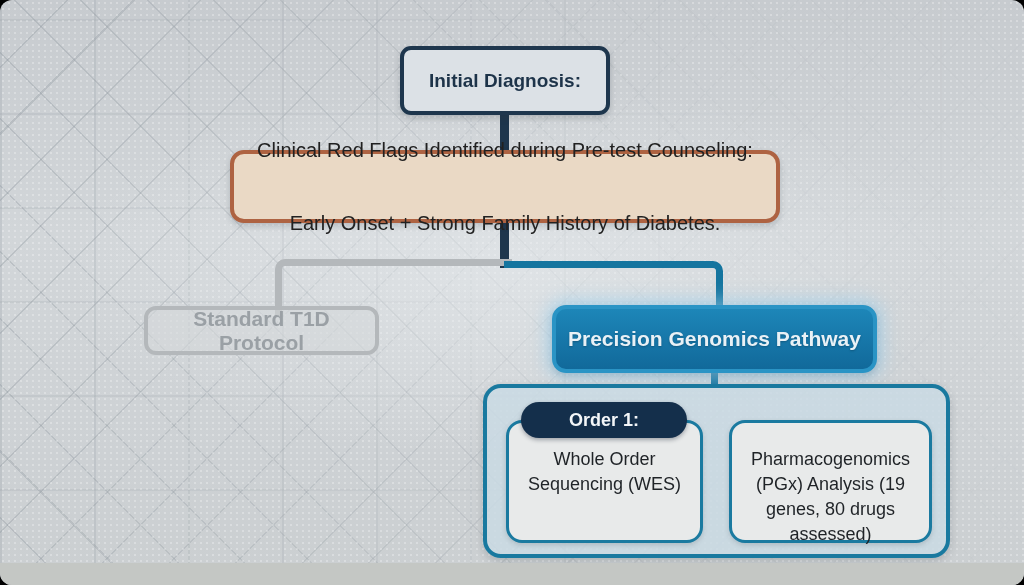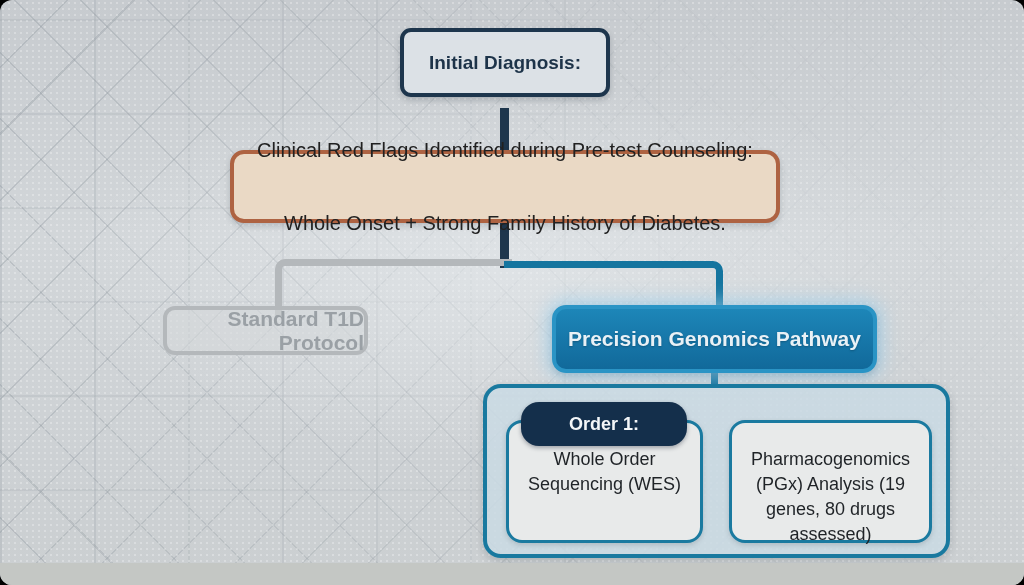--- a/index.html
+++ b/index.html
@@ -51,39 +51,39 @@
   .elbow-right {
     left: 504px; top: 261px; width: 212px; height: 47px;
     border-top: 7px solid #15759f; border-right: 7px solid #15759f;
     border-top-right-radius: 10px;
   }
   .conn-precision    { left: 711px; top: 352px; width: 7px; height: 34px; }
 
   .node { position: absolute; box-sizing: border-box; display: flex; flex-direction: column; align-items: center; justify-content: center; text-align: center; }
 
   .node-initial {
-    left: 400px; top: 28px; width: 210px; height: 69px;
+    left: 400px; top: 46px; width: 210px; height: 69px;
     background: #dce1e6;
     border: 4px solid #1e364d; border-radius: 11px;
     color: #1d3349; font-weight: bold; font-size: 19px; line-height: 25px;
     box-shadow: 0 3px 6px rgba(40,50,60,0.22);
   }
   .node-redflags {
     left: 230px; top: 150px; width: 550px; height: 73px;
     background: #ead9c5;
     border: 4px solid #ae6342; border-radius: 14px;
     color: #212121; font-size: 20px; line-height: 27px; font-weight: 400;
     box-shadow: 0 3px 6px rgba(40,50,60,0.20);
     gap: 46px;
   }
   .node-standard {
-    left: 163px; top: 306px; width: 205px; height: 49px;
+    left: 144px; top: 306px; width: 235px; height: 49px;
     background: rgba(213,217,219,0.55);
     border: 4px solid #b4b8bb; border-radius: 12px;
-    color: #9aa0a5; font-weight: bold; font-size: 21px; text-align: right;
+    color: #9aa0a5; font-weight: bold; font-size: 21px;
   }
   .node-precision {
     left: 552px; top: 305px; width: 325px; height: 68px;
     background: linear-gradient(180deg, #1d86b8 0%, #11699a 100%);
     border: 4px solid #2a94c5; border-radius: 14px;
     color: #e9f1f6; font-weight: bold; font-size: 21px;
     box-shadow: 0 0 18px 5px rgba(150,205,235,0.65), 0 3px 6px rgba(40,50,60,0.25);
     text-shadow: 0 1px 2px rgba(10,40,60,0.35);
   }
   .orders-container {
@@ -96,21 +96,21 @@
     position: absolute; box-sizing: border-box;
     top: 420px; height: 123px;
     background: #e8eaea;
     border: 3px solid #1a7aa0; border-radius: 16px;
     box-shadow: 0 2px 5px rgba(40,50,60,0.18);
   }
   .order-card-1 { left: 506px; width: 197px; }
   .order-card-2 { left: 729px; width: 203px; }
   .order-pill {
     position: absolute; box-sizing: border-box;
-    top: 402px; width: 166px; height: 44px;
+    top: 402px; width: 166px; height: 36px;
     background: #142f4b; border-radius: 18px;
     display: flex; align-items: center; justify-content: center;
     color: #f3f6f8; font-weight: bold; font-size: 18px;
     z-index: 3;
     box-shadow: 0 2px 4px rgba(20,30,45,0.35);
   }
   .order-pill-1 { left: 521px; }
   .order-pill-2 { left: 747px; }
   .order-body {
     position: absolute; box-sizing: border-box;
@@ -140,21 +140,21 @@
   </div>
 
   <div class="layer nodes">
 
     <div class="node node-initial">
       <div>Initial Diagnosis:</div>
     </div>
 
     <div class="node node-redflags">
       <div>Clinical Red Flags Identified during Pre-test Counseling:</div>
-      <div>Whole Onset + Strong Family History of Diabetes.</div>
+      <div>Early Onset + Strong Family History of Diabetes.</div>
     </div>
 
     <div class="node node-standard">
       <div>Standard T1D Protocol</div>
     </div>
 
     <div class="node node-precision">
       <div>Precision Genomics Pathway</div>
     </div>
 

